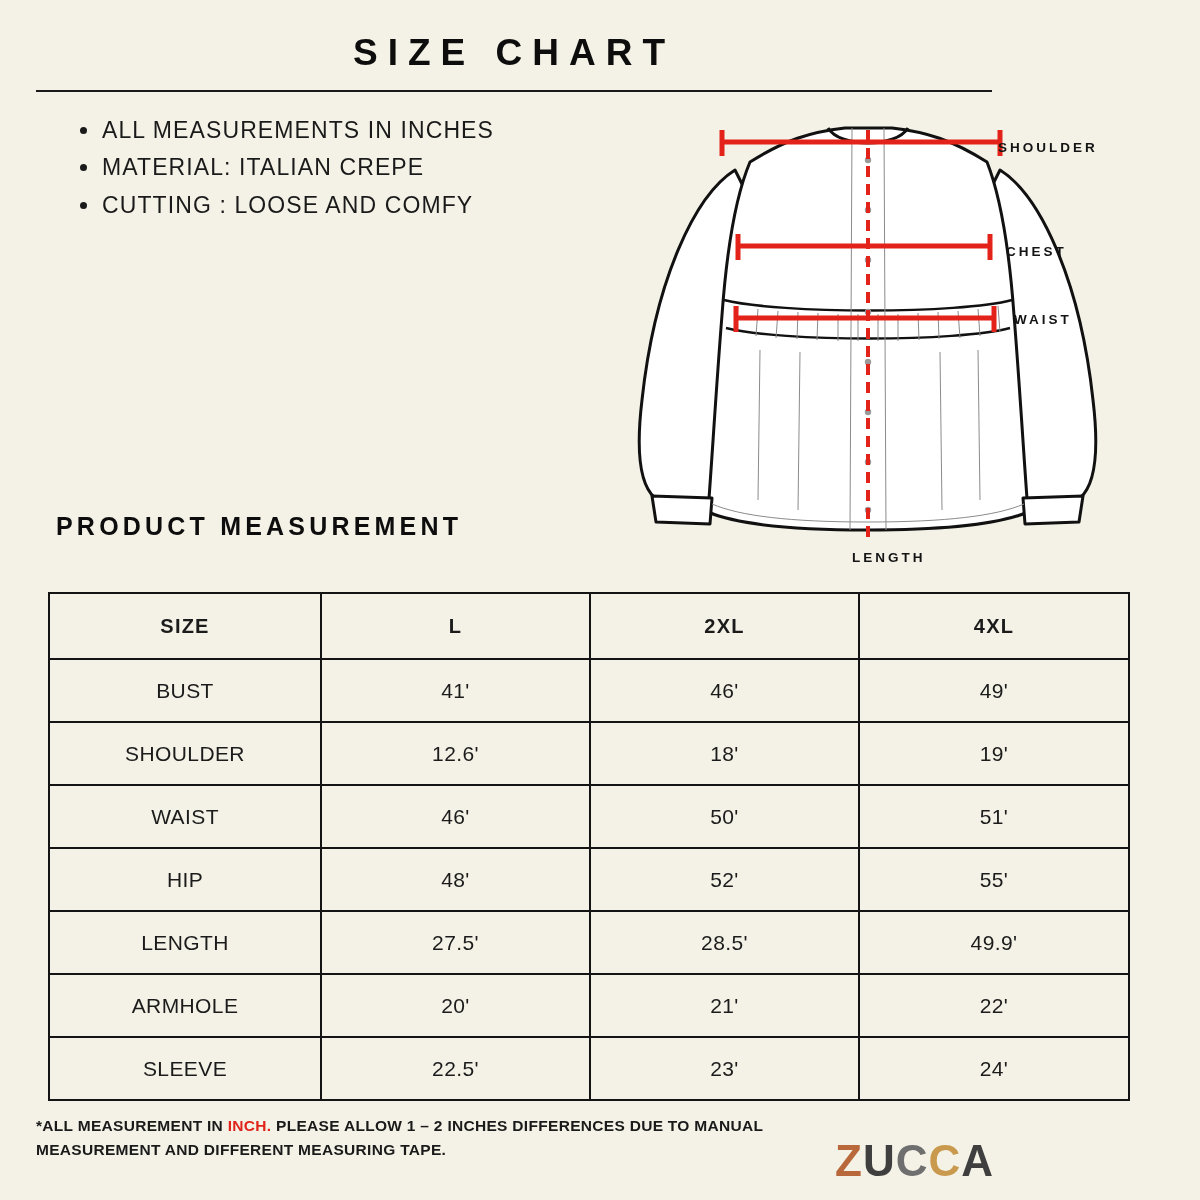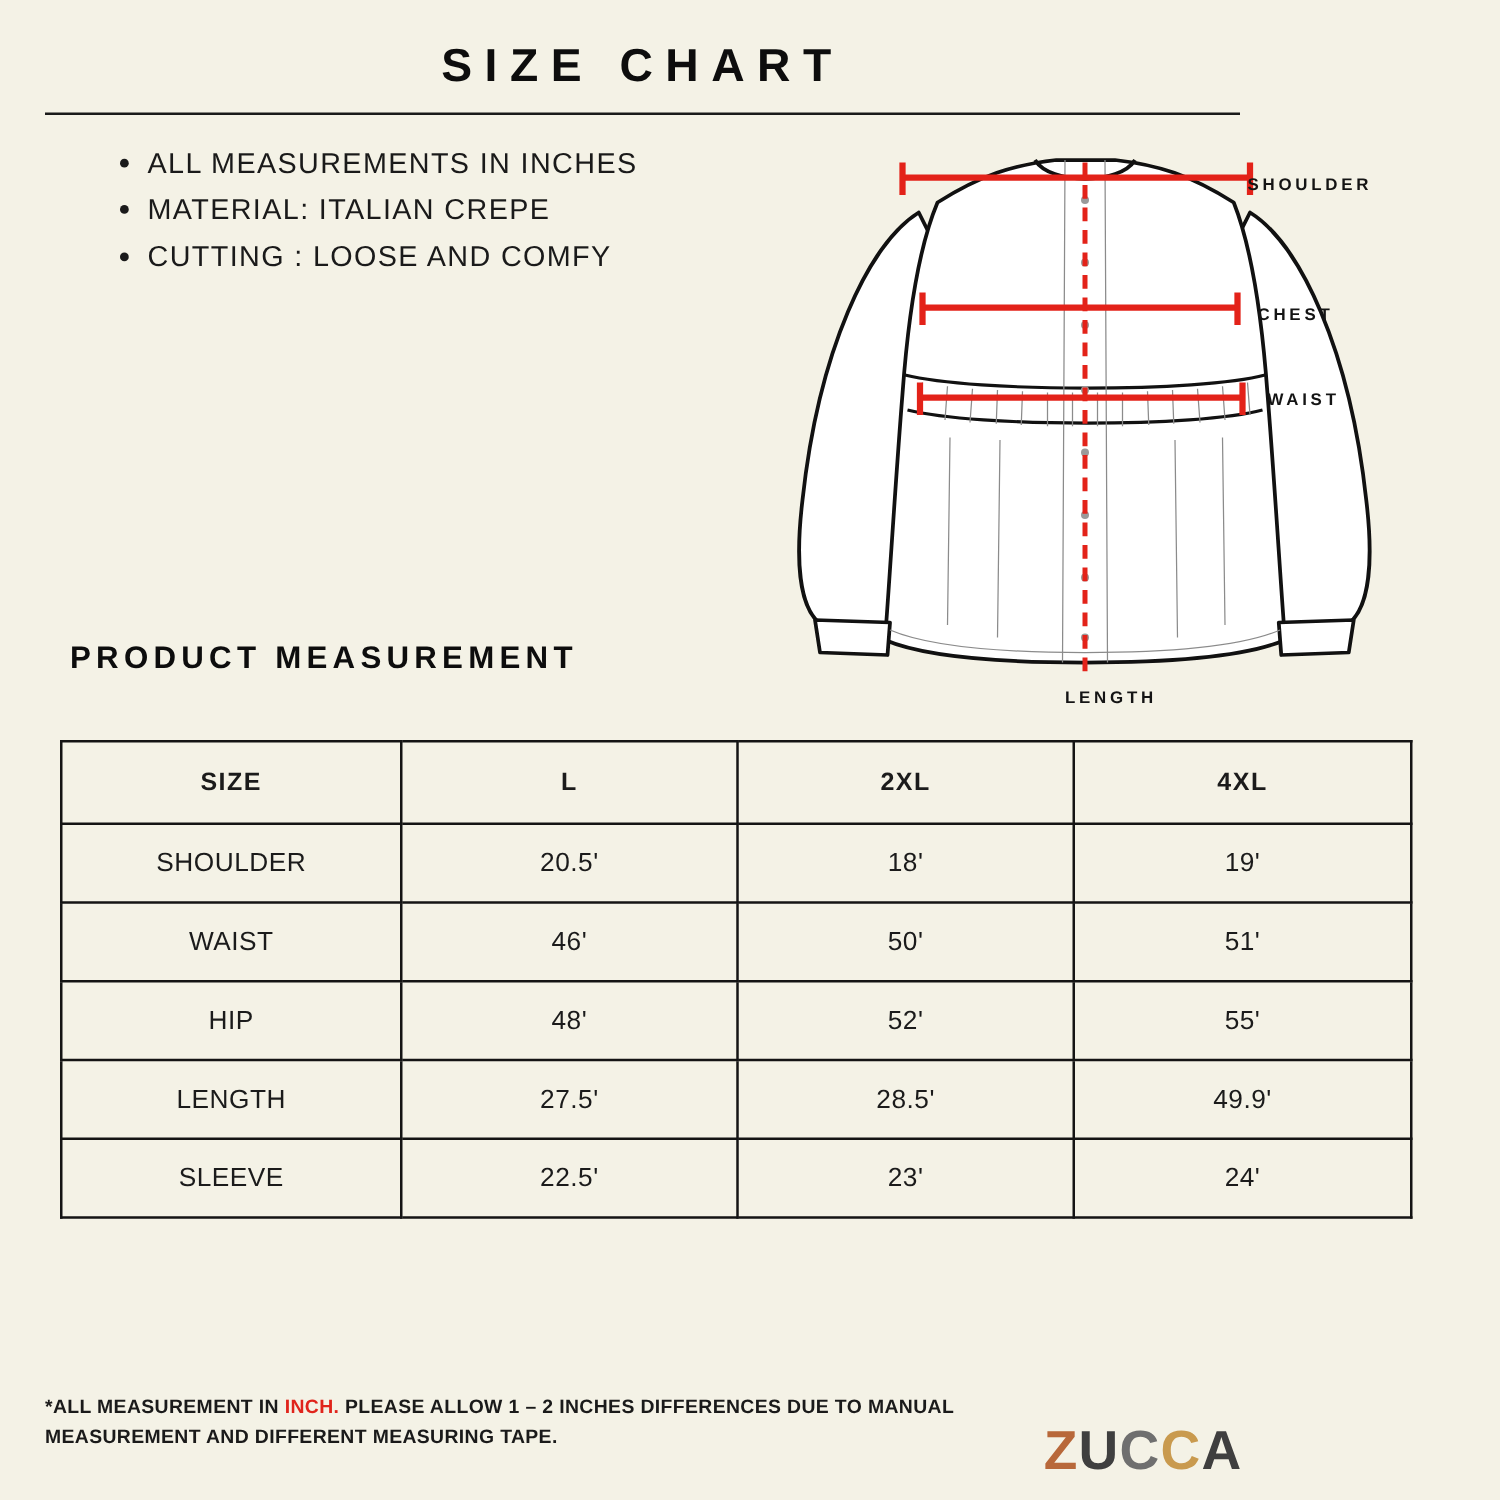--- a/index.html
+++ b/index.html
@@ -33,21 +33,21 @@
     color: #0d0d0d;
   }
   .title-rule {
     border-bottom: 2px solid #1a1a1a;
     width: 100%;
     margin: 0 auto 20px auto;
   }
   
   .bullets {
     list-style: none;
-    margin: 16px;
+    margin: 0;
     padding: 0 0 0 40px;
   }
   .bullets li {
     position: relative;
     font-size: 23px;
     letter-spacing: 1.1px;
     line-height: 1.62;
     color: #1a1a1a;
     padding-left: 26px;
   }
@@ -260,22 +260,28 @@
       <thead>
         <tr>
           <th>SIZE</th>
           <th>L</th>
           <th>2XL</th>
           <th>4XL</th>
         </tr>
       </thead>
       <tbody>
         <tr>
+          <td>BUST</td>
+          <td>41'</td>
+          <td>46'</td>
+          <td>49'</td>
+        </tr>
+        <tr>
           <td>SHOULDER</td>
-          <td>20.5'</td>
+          <td>12.6'</td>
           <td>18'</td>
           <td>19'</td>
         </tr>
         <tr>
           <td>WAIST</td>
           <td>46'</td>
           <td>50'</td>
           <td>51'</td>
         </tr>
         <tr>
@@ -284,20 +290,26 @@
           <td>52'</td>
           <td>55'</td>
         </tr>
         <tr>
           <td>LENGTH</td>
           <td>27.5'</td>
           <td>28.5'</td>
           <td>49.9'</td>
         </tr>
         <tr>
+          <td>ARMHOLE</td>
+          <td>20'</td>
+          <td>21'</td>
+          <td>22'</td>
+        </tr>
+        <tr>
           <td>SLEEVE</td>
           <td>22.5'</td>
           <td>23'</td>
           <td>24'</td>
         </tr>
       </tbody>
     </table>
   </div>
 
   <div class="footnote">

